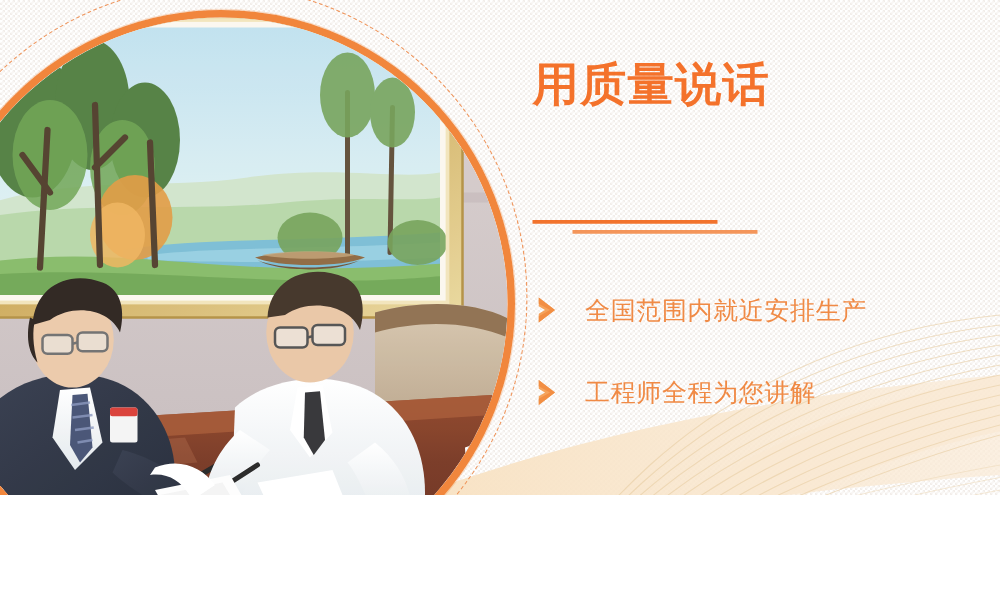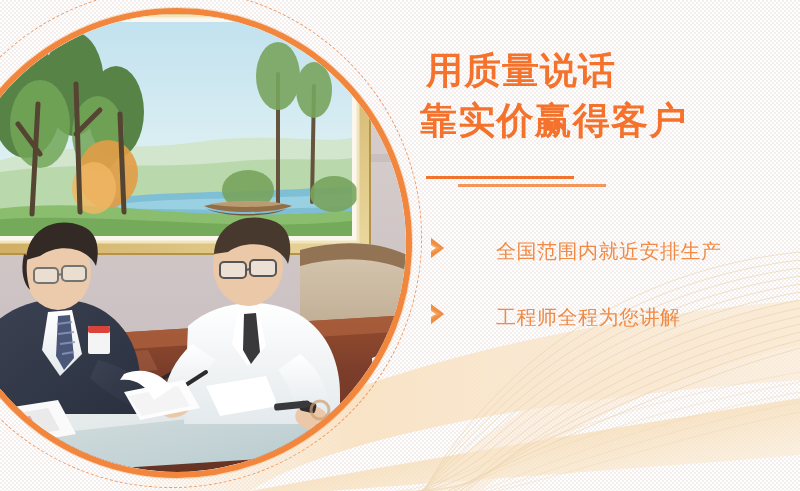--- a/index.html
+++ b/index.html
@@ -3,24 +3,24 @@
 <meta charset="utf-8">
 <style>
   html, body {
     margin: 0;
     padding: 0;
     background: #ffffff;
   }
   #banner {
     position: relative;
     width: 800px;
-    height: 491px;
+    height: 396px;
     overflow: hidden;
     background: #0c4a6e;
-    font-family: Liberation Serif, serif;
+    font-family: Liberation Mono, monospace;
   }
 
   
   .bg-texture {
     position: absolute;
     inset: 0;
     background-color: #ffffff;
     background-image:
       linear-gradient(45deg, rgba(226,214,206,.40) 25%, transparent 25%, transparent 75%, rgba(226,214,206,.40) 75%),
       linear-gradient(45deg, rgba(226,214,206,.40) 25%, transparent 25%, transparent 75%, rgba(226,214,206,.40) 75%);
@@ -117,21 +117,21 @@
 
   .bullets {
     position: absolute;
     left: 0;
     top: 232px;
     width: 380px;
   }
   .bullet-row {
     position: relative;
     margin-bottom: 28px;
-    padding-left: 76px;
+    padding-left: 48px;
   }
   .bullet-arrow {
     position: absolute;
     left: 8px;
     top: 4px;
     width: 22px;
     height: 24px;
   }
   .bullet-text {
     font-size: 20px;
@@ -392,21 +392,20 @@
 
         <rect x="0" y="0" width="458" height="458" fill="#FFFFFF" opacity=".07"></rect>
       </svg>
     </div>
   </div>
 
   <div class="content">
 
     <div class="headline">
       <div class="headline-line l1">用质量说话</div>
-      <div class="headline-line l2">靠实价赢得客户</div>
     </div>
 
     <div class="divider">
       <div class="d1"></div>
       <div class="d2"></div>
     </div>
 
     <div class="bullets">
 
       <div class="bullet-row">

